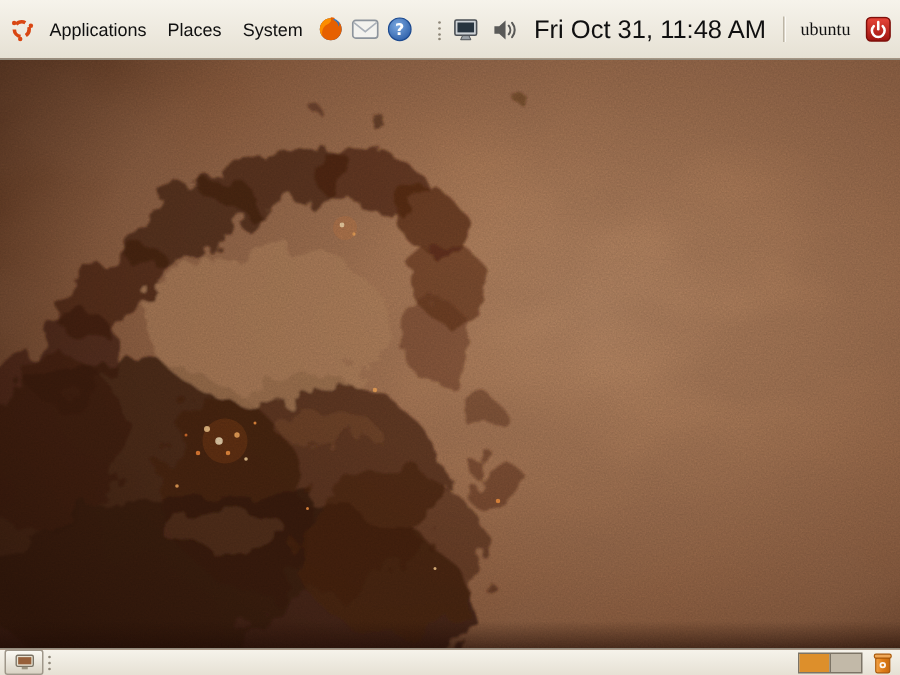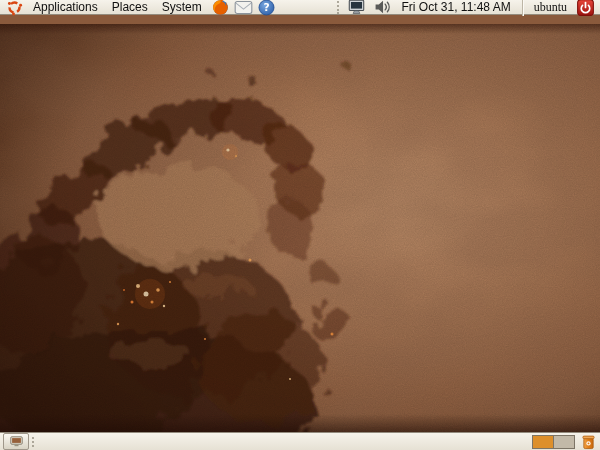--- a/index.html
+++ b/index.html
@@ -1,26 +1,26 @@
 <!DOCTYPE html>
 <html><head>
 <meta charset="utf-8">
 <style>
   html,body{margin:0;padding:0;}
   .screen{width:600px;height:450px;position:relative;overflow:hidden;
     font-family:"Liberation Sans",sans-serif;background:#8a5a3c;user-select:none;}
   .panel{position:absolute;left:0;right:0;display:flex;align-items:center;
     background:linear-gradient(#f6f3eb,#e6e1d4);box-sizing:border-box;}
-  .panel-top{top:0;height:15px;border-bottom:1px solid #938b7d;padding:0 3px;z-index:3;text-align:center;}
+  .panel-top{top:0;height:40px;border-bottom:1px solid #938b7d;padding:0 3px;z-index:3;text-align:center;}
   .panel-bottom{bottom:0;height:18px;border-top:1px solid #938b7d;padding:0 2px;z-index:3;}
   .menu{display:flex;align-items:center;gap:5px;padding:2px 7px;font-size:12px;color:#101010;
     border-radius:2px;cursor:default;}
   .launcher{width:21px;height:21px;display:flex;align-items:center;justify-content:center;margin:0 1px;}
   .tray{margin-left:auto;display:flex;align-items:center;gap:3px;}
-  .clock{font-size:12px;color:#101010;padding:0 5px;white-space:nowrap;}
+  .clock{font-size:17px;color:#101010;padding:0 5px;white-space:nowrap;}
   .sep{width:0;height:17px;border-left:1px solid #bdb6a6;border-right:1px solid #fcfaf5;margin:0 3px;}
   .user{font-size:12px;color:#101010;padding:0 4px;font-family:Liberation Serif, serif;}
   .grip{display:flex;align-items:center;justify-content:center;width:7px;height:18px;}
   .desktop{position:absolute;top:24px;left:0;width:600px;height:408px;}
   .desktop svg{display:block;}
   .showdesk{width:24px;height:15px;border:1px solid #9f978a;border-radius:2px;
     background:linear-gradient(#fbf9f3,#d9d3c4);display:flex;align-items:center;justify-content:center;margin-left:1px;}
   .ws{display:flex;border:1px solid #7c7466;height:12px;margin-right:4px;}
   .ws-cell{width:20px;height:12px;}
   .ws-cell.active{background:#dd8f2b;}

